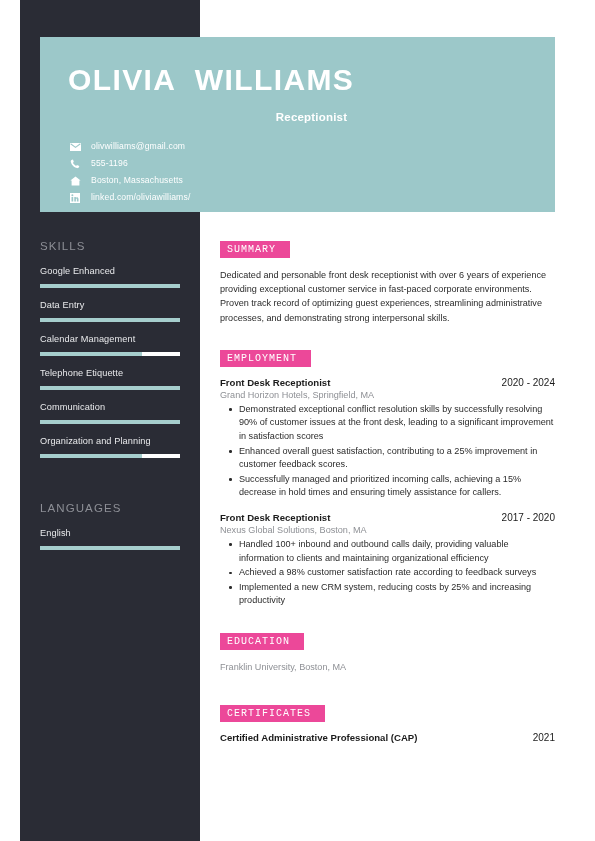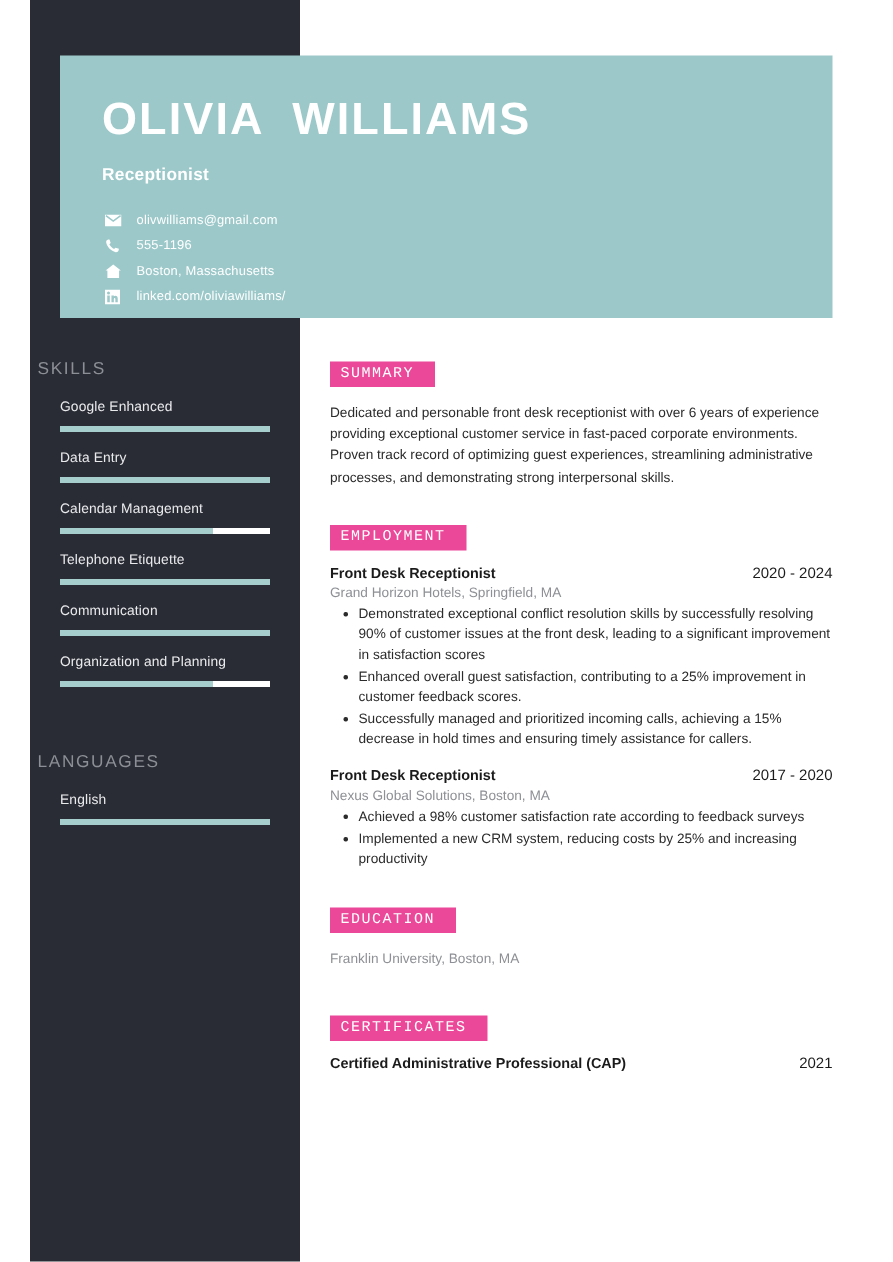--- a/index.html
+++ b/index.html
@@ -54,20 +54,21 @@
     letter-spacing: 1.4px;
     line-height: 34px;
     white-space: pre;
   }
   #job-title {
     color: #ffffff;
     font-size: 11.5px;
     font-weight: bold;
     margin-top: 14px;
     letter-spacing: .2px;
+    text-align: center;
   }
 
   #contact-list {
     margin-top: 18px;
   }
   .contact-row {
     display: flex;
     align-items: flex-start;
     height: 15px;
     margin-bottom: 2px;
@@ -87,21 +88,21 @@
     font-size: 8.6px;
     letter-spacing: .15px;
   }
 
   
   .side-block { position: absolute; left: 20px; width: 180px; }
   .side-heading {
     color: #8d8f96;
     font-size: 11.5px;
     letter-spacing: 1.1px;
-    padding-left: 5px;
+    padding-left: 20px;
     margin-bottom: 14px;
   }
   .side-item { padding-left: 20px; padding-right: 20px; margin-bottom: 12px; }
   .side-item-label {
     color: #e9eaec;
     font-size: 9.2px;
     letter-spacing: .1px;
     margin-bottom: 8px;
   }
   .bar-track {
@@ -321,20 +322,21 @@
         </ul>
       </div>
 
       <div class="entry">
         <div class="entry-head">
           <span class="entry-title">Front Desk Receptionist</span>
           <span class="entry-date">2017 - 2020</span>
         </div>
         <div class="entry-sub">Nexus Global Solutions, Boston, MA</div>
         <ul class="bullets">
+          <li>Handled 100+ inbound and outbound calls daily, providing valuable information to clients and maintaining organizational efficiency</li>
           <li>Achieved a 98% customer satisfaction rate according to feedback surveys</li>
           <li>Implemented a new CRM system, reducing costs by 25% and increasing productivity</li>
         </ul>
       </div>
     </div>
 
     <div class="gap-sm"></div>
 
     <div class="section">
       <span class="section-badge">EDUCATION</span>

